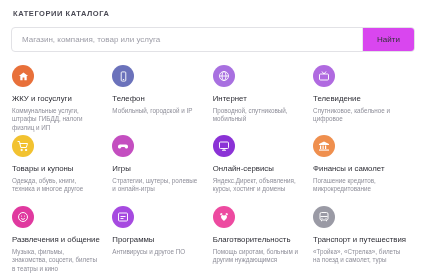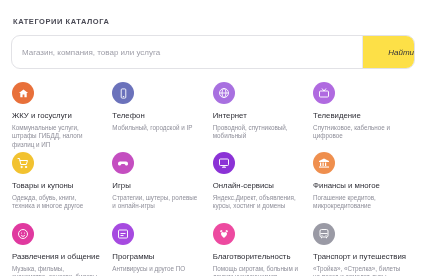--- a/index.html
+++ b/index.html
@@ -11,71 +11,70 @@
     background: #ffffff;
     font-family: "Liberation Sans", "DejaVu Sans", sans-serif;
     -webkit-font-smoothing: antialiased;
   }
 
   .page {
     width: 424px;
     height: 276px;
     position: relative;
     background: #ffffff;
-    padding: 8px 8px;
+    padding: 0 8px;
   }
 
   
   .page-title {
     font-size: 7.5px;
     font-weight: bold;
     letter-spacing: 0.55px;
     color: #4a4a55;
     text-transform: uppercase;
     padding: 8px 0 0 5px;
     line-height: 12px;
     white-space: nowrap;
   }
 
   
   .search-row {
     display: flex;
     align-items: stretch;
     margin: 7px 1px 0 3px;
-    height: 34px;
+    height: 25px;
     border: 1px solid #e2e2e6;
-    border-radius: 9px;
+    border-radius: 4px;
     background: #fff;
     overflow: hidden;
   }
   .search-input {
     flex: 1 1 auto;
     border: none;
     outline: none;
     font-family: "Liberation Sans", "DejaVu Sans", sans-serif;
     font-size: 8px;
     color: #33333a;
     padding: 0 0 0 10px;
     background: transparent;
     height: 100%;
   }
   .search-input::placeholder { color: #9d9da7; }
   .search-button {
     flex: 0 0 auto;
     width: 52px;
     border: none;
     border-left: 1px solid #e8e8ec;
-    background: #fde047;
+    background: #d946ef;
     font-family: "Liberation Sans", "DejaVu Sans", sans-serif;
     font-size: 8px;
     color: #33333a;
     cursor: pointer;
     line-height: 19px;
-    text-align: right;
-    font-style: italic;
+    text-align: center;
   }
 
   
   .cat-grid {
     display: grid;
     grid-template-columns: repeat(4, 1fr);
     column-gap: 0px;
     row-gap: 0px;
     margin-top: 9px;
     padding-left: 2px;
@@ -211,21 +210,21 @@
     <div class="cat-card">
       <div class="cat-icon" style="background:#ef8f4e">
         <svg width="12" height="12" viewBox="0 0 24 24" fill="#fff">
             <path d="M12 3 2 8v2h20V8L12 3z"></path>
             <rect x="4" y="11" width="2.4" height="7"></rect>
             <rect x="9" y="11" width="2.4" height="7"></rect>
             <rect x="14" y="11" width="2.4" height="7"></rect>
             <rect x="2" y="19" width="20" height="2.2"></rect>
           </svg>
       </div>
-      <div class="cat-title">Финансы и многое</div>
+      <div class="cat-title">Финансы и самолет</div>
       <div class="cat-desc">Погашение кредитов, микрокредитование</div>
     </div>
 
     <div class="cat-card row3">
       <div class="cat-icon" style="background:#e0399f">
         <svg width="12" height="12" viewBox="0 0 24 24" fill="none" stroke="#fff" stroke-width="1.9">
             <circle cx="12" cy="12" r="9"></circle>
             <circle cx="9" cy="10" r="1.1" fill="#fff" stroke="none"></circle>
             <circle cx="15" cy="10" r="1.1" fill="#fff" stroke="none"></circle>
             <path d="M8.2 14.5c1 1.4 2.3 2.1 3.8 2.1s2.8-.7 3.8-2.1"></path>

